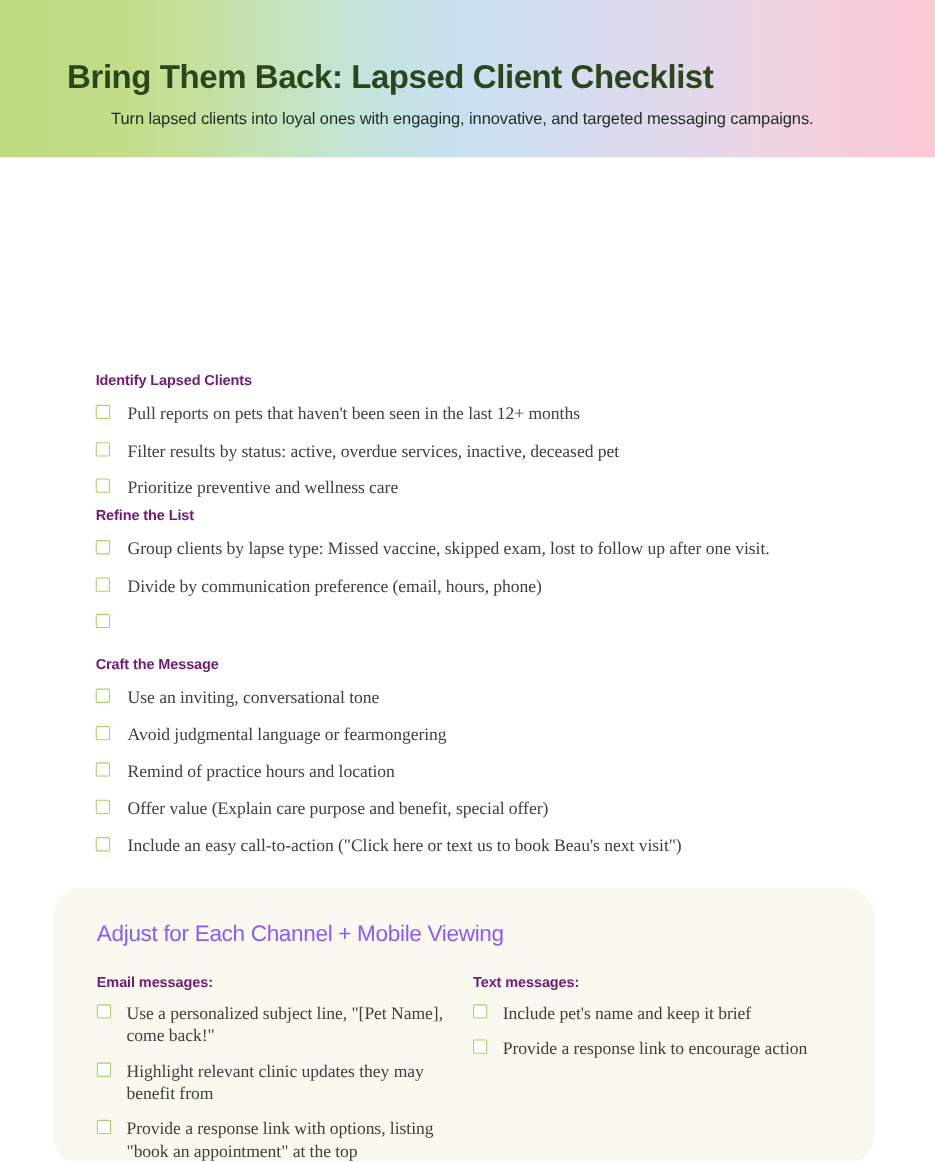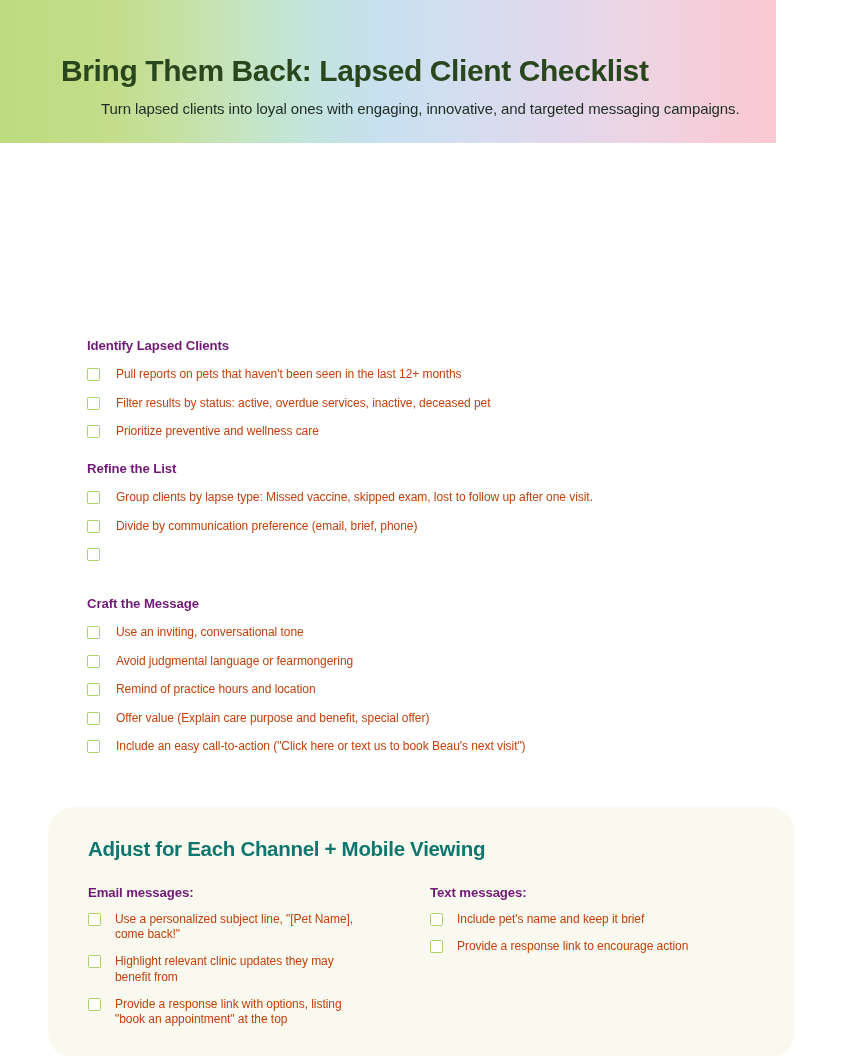--- a/index.html
+++ b/index.html
@@ -16,21 +16,21 @@
   .page {
     position: relative;
     width: 850px;
     height: 1056px;
     background: #ffffff;
   }
 
   
   .hero {
     position: relative;
-    width: 776px;
+    width: 850px;
     height: 143px;
     background: linear-gradient(
       90deg,
       #bedb7f 0%,
       #c3dd8a 14%,
       #c6e0a0 22%,
       #c5e4bd 30%,
       #c3e5d2 36%,
       #c4e3e2 42%,
       #c8e0ef 49%,
@@ -81,22 +81,22 @@
   .section-heading {
     font-size: 13.2px;
     font-weight: bold;
     color: #701a75;
     letter-spacing: -0.1px;
     margin-bottom: 0;
   }
 
   .section-heading.card-title {
     font-size: 20.5px;
-    font-weight: bold;
-    color: #0f766e;
+    font-weight: normal;
+    color: #8b5cf6;
     letter-spacing: -0.3px;
   }
 
   
   ul.checklist { list-style: none; }
 
   li.check-item {
     display: flex;
     align-items: flex-start;
     position: relative;
@@ -106,25 +106,26 @@
     flex: 0 0 auto;
     width: 13px;
     height: 13px;
     border: 1.6px solid #a9d16c;
     background: #ffffff;
     border-radius: 1.5px;
     margin-top: 1px;
   }
 
   .check-label {
-    font-size: 12px;
-    color: #c2410c;
+    font-size: 16px;
+    color: #404040;
     line-height: 1.28;
     letter-spacing: -0.05px;
     white-space: pre-line;
+    font-family: Liberation Serif, serif;
   }
 
   
   .main-list li.check-item { margin-bottom: 13.2px; }
   .main-list .checkbox { margin-right: 16px; }
 
   
   .panel {
     position: absolute;
     left: 48px;
@@ -190,21 +191,21 @@
 
     <section class="section" id="sec-refine">
       <h2 class="section-heading">Refine the List</h2>
       <ul class="checklist main-list">
         <li class="check-item">
           <span class="checkbox"></span>
           <span class="check-label">Group clients by lapse type: Missed vaccine, skipped exam, lost to follow up after one visit.</span>
         </li>
         <li class="check-item">
           <span class="checkbox"></span>
-          <span class="check-label">Divide by communication preference (email, brief, phone)</span>
+          <span class="check-label">Divide by communication preference (email, hours, phone)</span>
         </li>
         <li class="check-item">
           <span class="checkbox"></span>
         </li>
       </ul>
     </section>
 
     <section class="section" id="sec-craft">
       <h2 class="section-heading">Craft the Message</h2>
       <ul class="checklist main-list">

